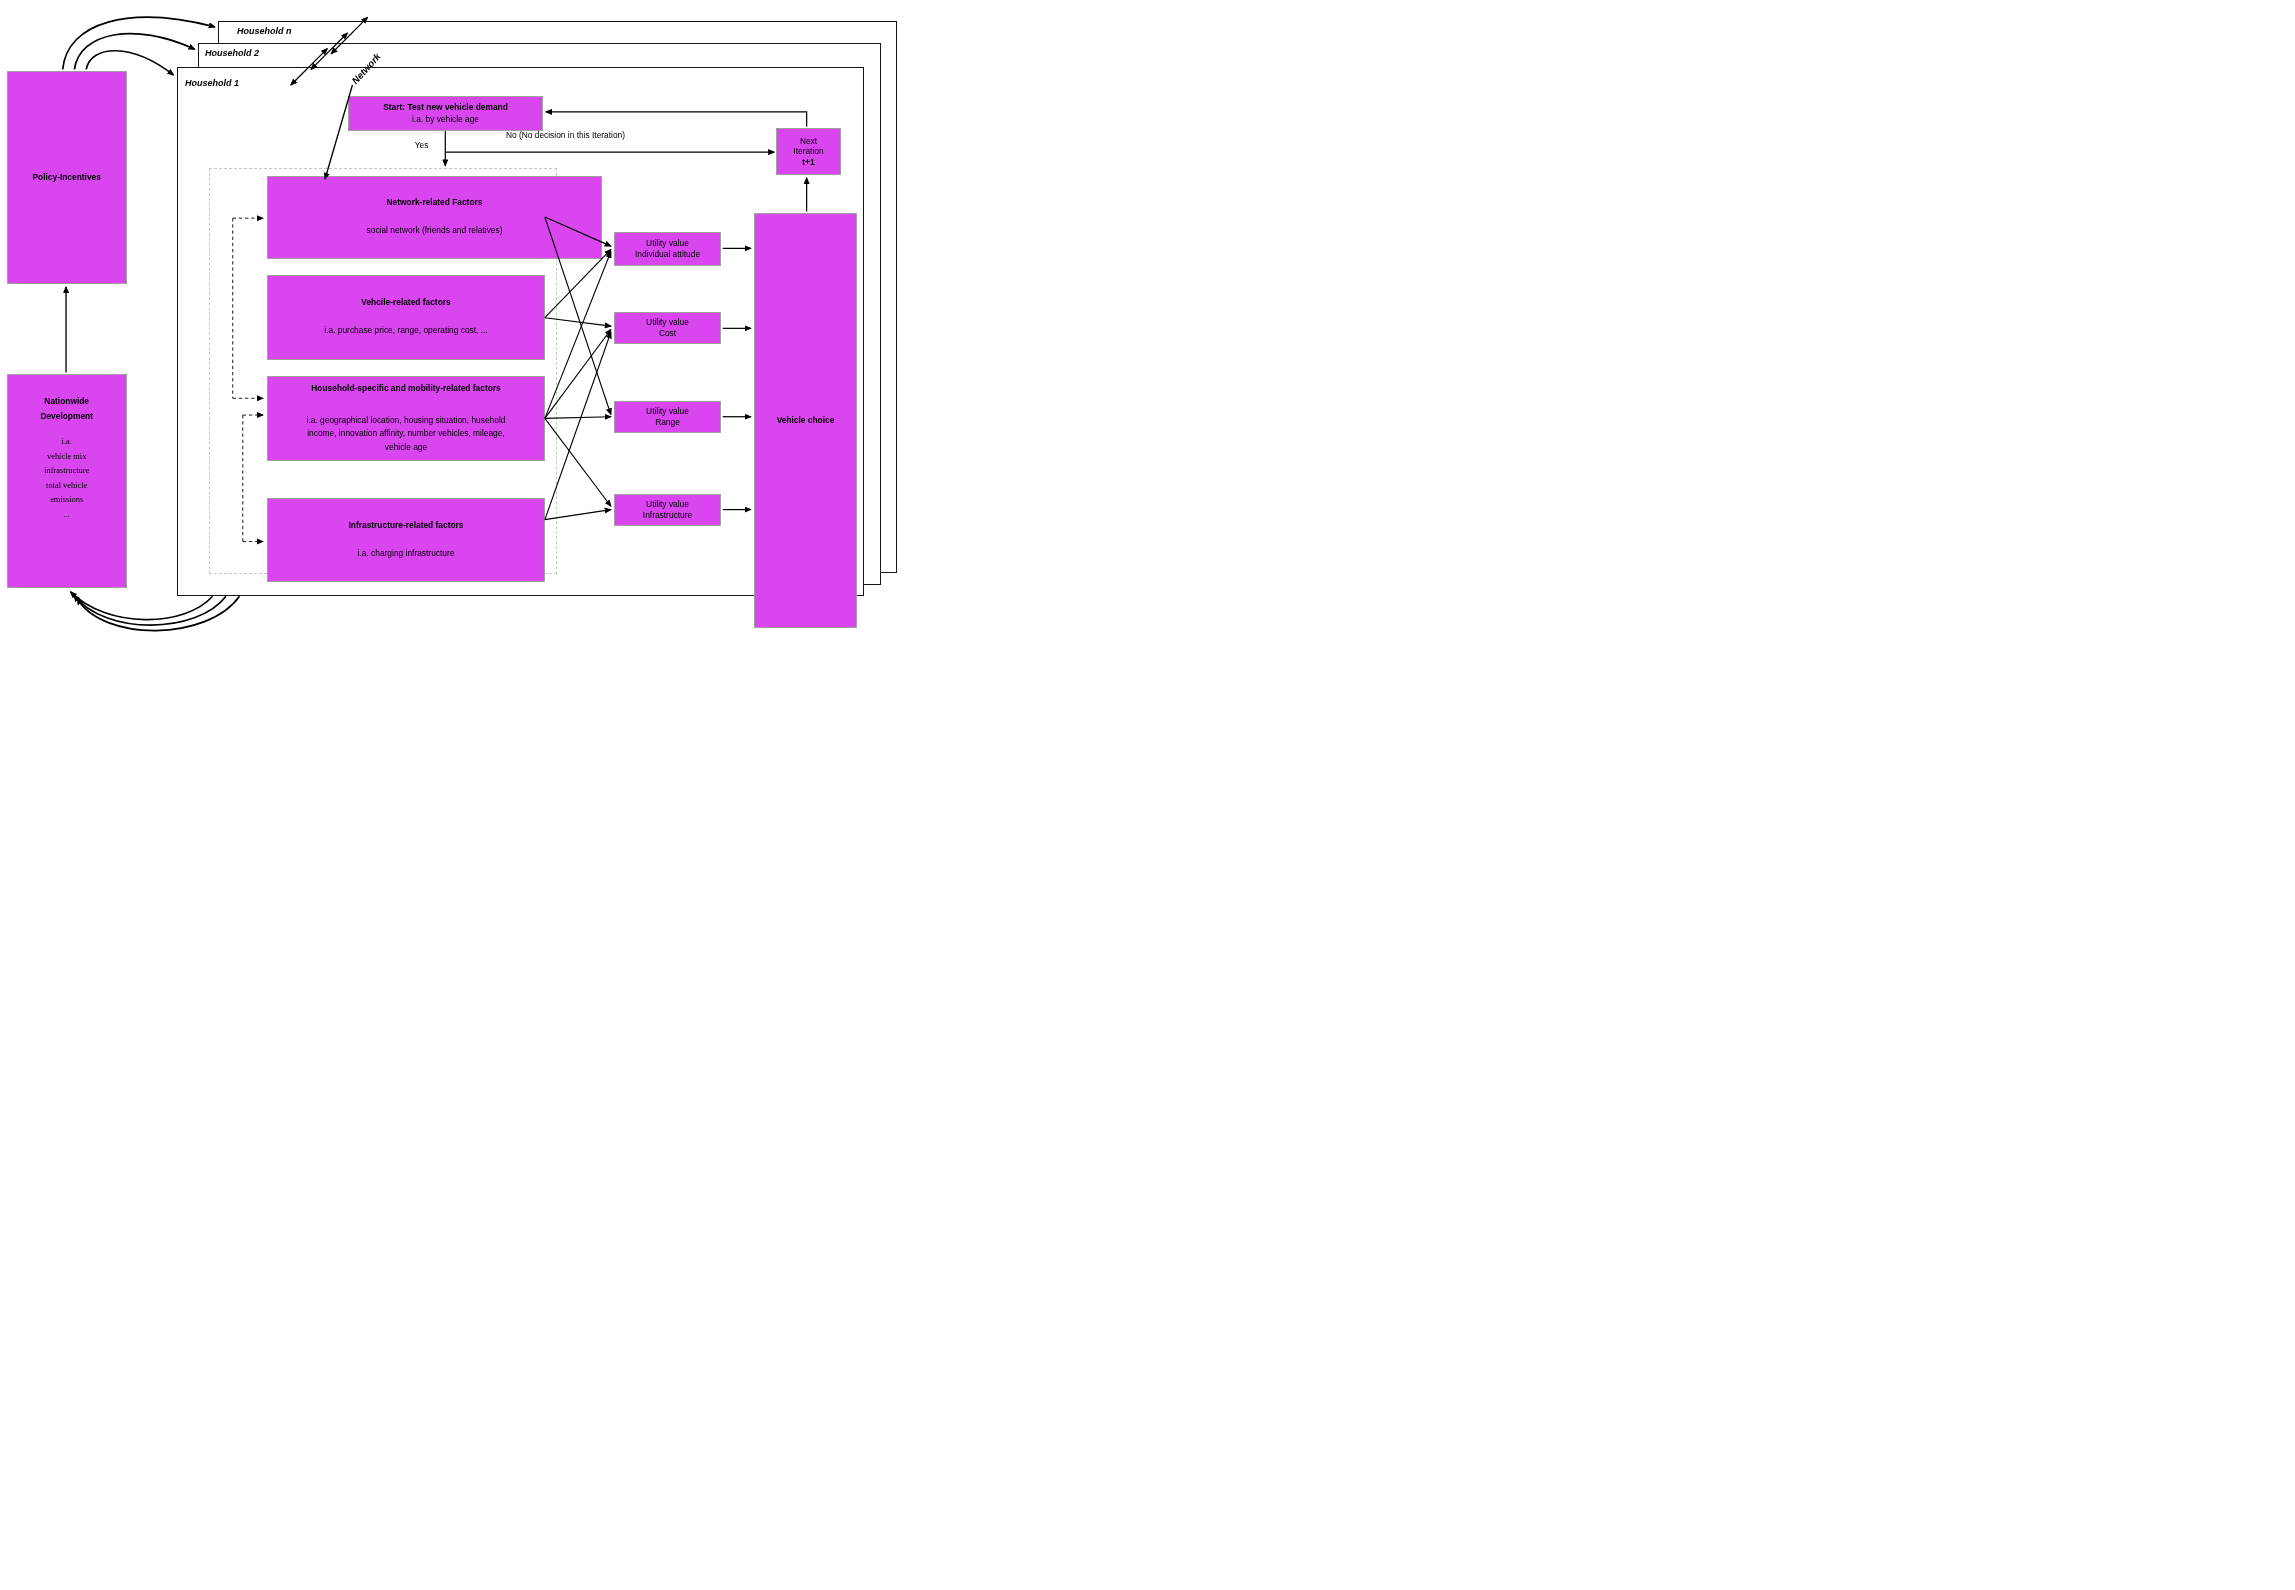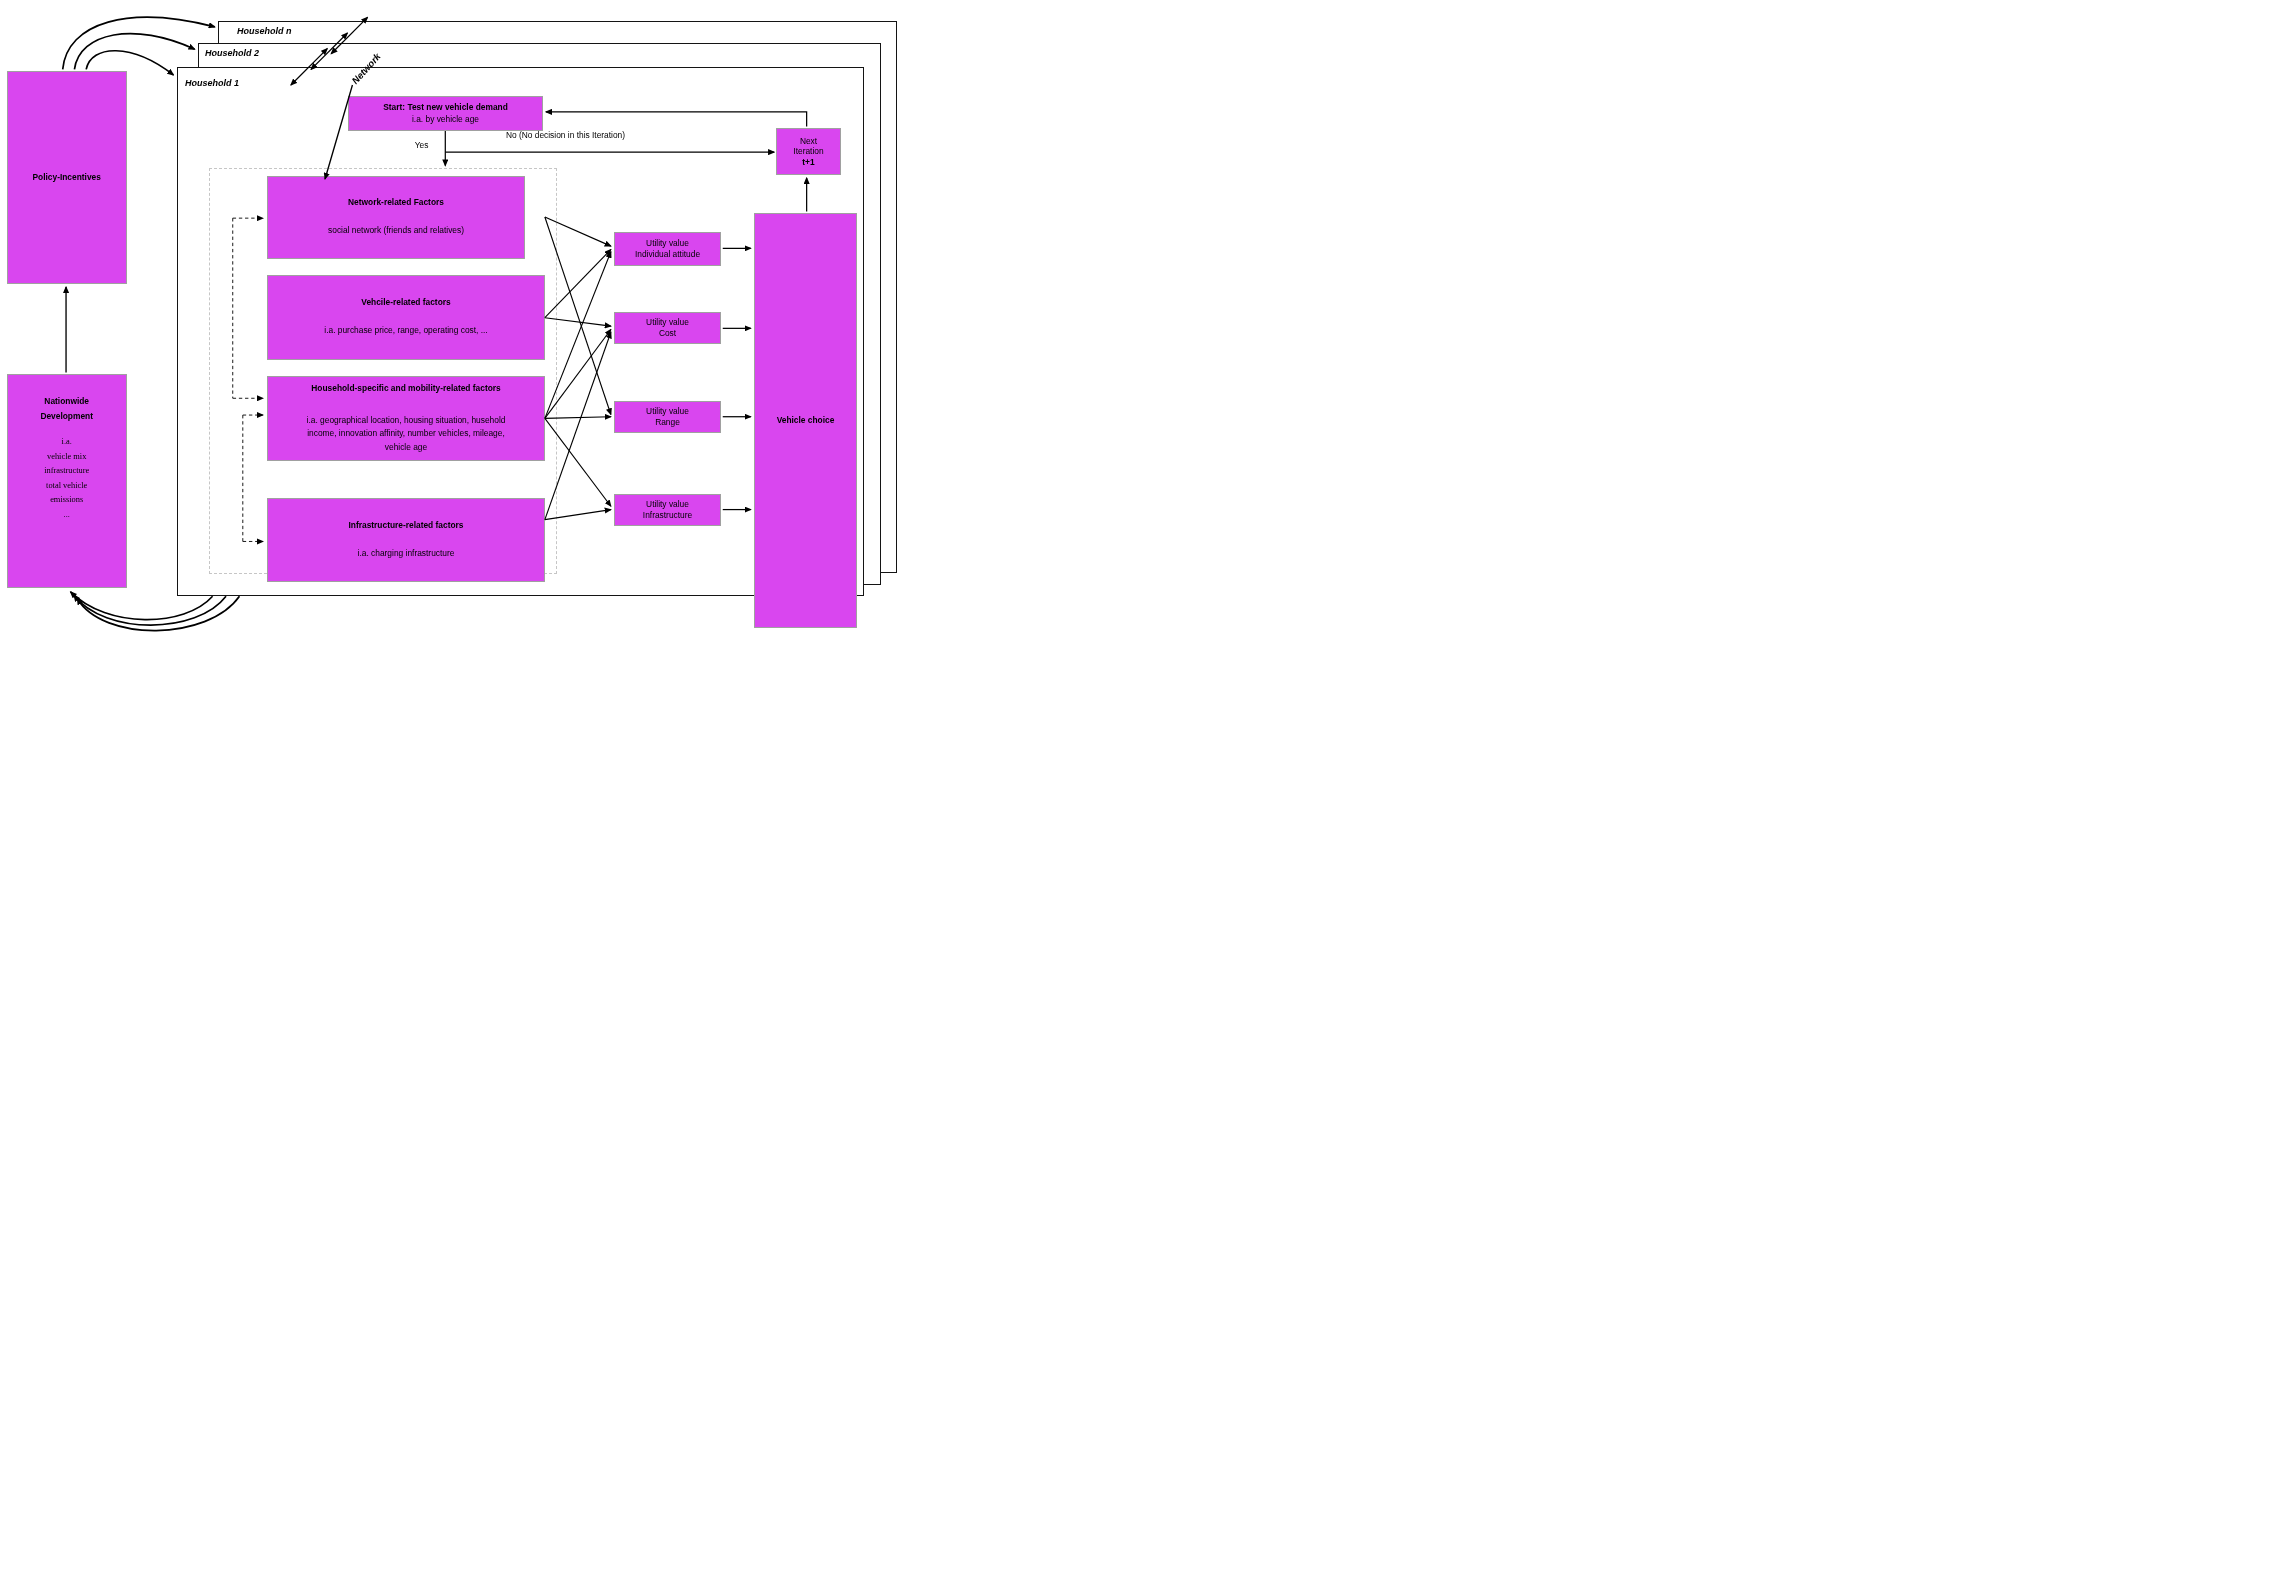--- a/index.html
+++ b/index.html
@@ -59,21 +59,21 @@
   <div class="lbl" style="left:406px;top:140px;width:31px;text-align:center;">Yes</div>
 
   <div class="box" id="next-iteration-box" style="left:776px;top:128px;width:65px;height:47px;">
     <div style="font-size:8.4px;line-height:10.6px;">Next</div>
     <div style="font-size:8.4px;line-height:10.6px;">Iteration</div>
     <div class="bold" style="font-size:8.4px;line-height:10.6px;">t+1</div>
   </div>
 
   <div class="dashed-frame" style="left:209px;top:168px;width:348px;height:406px;"></div>
 
-  <div class="box" id="factor-1" style="left:267px;top:176px;width:258px;height:83px;">
+  <div class="box" id="factor-1" style="left:267px;top:176px;width:335px;height:83px;">
     <div class="factor-title">Network-related Factors</div>
     <div class="factor-body" style="margin-top:15.7px;">social network (friends and relatives)</div>
   </div>
 
   <div class="box" id="factor-2" style="left:267px;top:275px;width:278px;height:85px;">
     <div class="factor-title">Vehcile-related factors</div>
     <div class="factor-body" style="margin-top:15.7px;">i.a. purchase price, range, operating cost, ...</div>
   </div>
 
   <div class="box" id="factor-3" style="left:267px;top:376px;width:278px;height:85px;padding:0 32px;gap:16px;">

